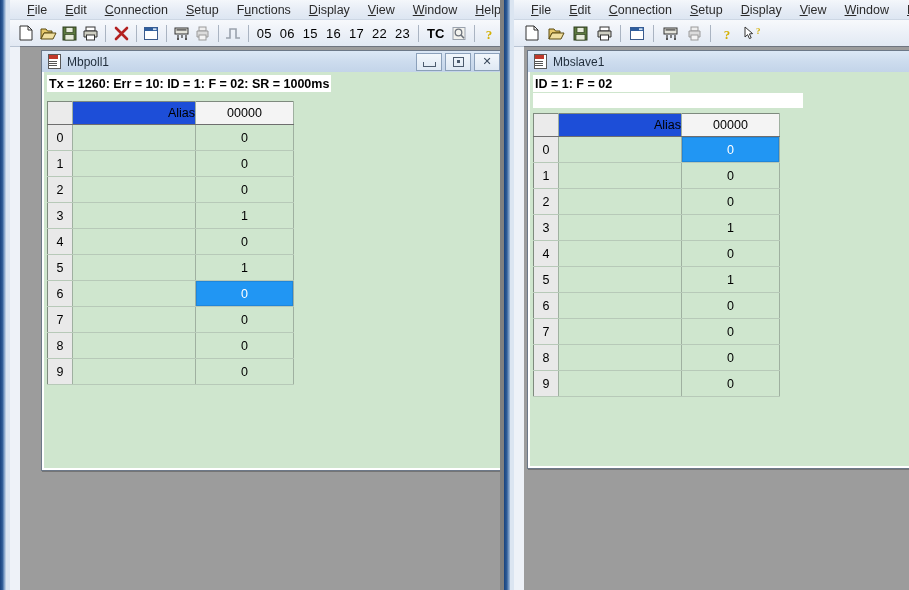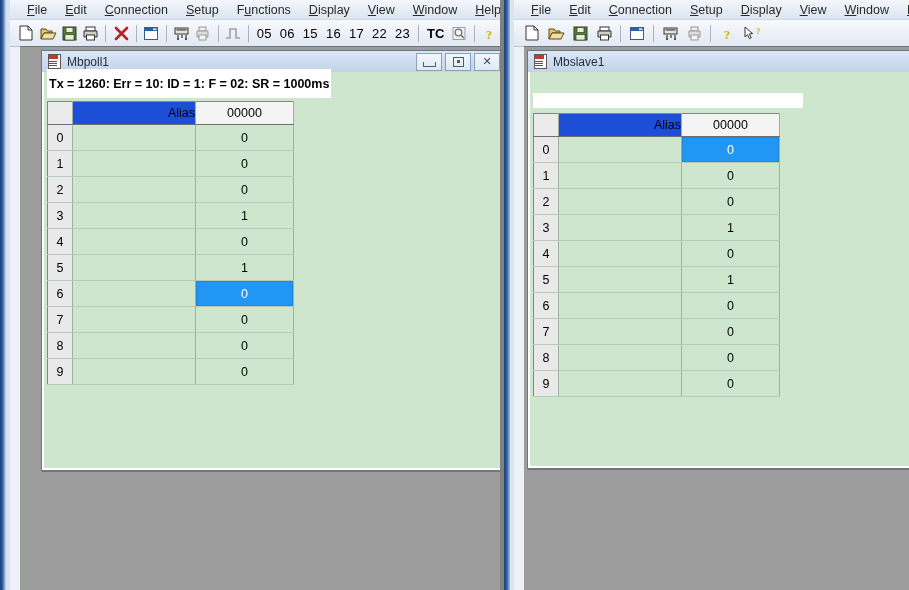--- a/index.html
+++ b/index.html
@@ -58,21 +58,21 @@
     display:flex;align-items:center;justify-content:center;}
   .wb-min{width:11px;height:4px;border:1px solid #4c5b6d;border-top:none;background:transparent;margin-top:5px;}
   .wb-rest{width:9px;height:8px;border:1px solid #4c5b6d;}
   .wb-rest i{display:block;width:3px;height:3px;background:#4c5b6d;margin:2px auto;}
   .wb-close{font-size:11px;color:#3a4a5c;line-height:1;font-weight:bold;}
 
   .child-body{position:absolute;left:0;right:0;top:21px;bottom:0;background:#cfe6ce;
       border:2px solid #fff;border-top:none;box-sizing:border-box;}
 
   .statusline{position:absolute;left:3px;top:3px;height:17px;display:flex;align-items:center;}
-  .statusbox{background:#fff;height:29px;display:flex;align-items:center;padding:0 2px;}
+  .statusbox{background:#fff;height:17px;display:flex;align-items:center;padding:0 2px;}
   .statusbox span{font-size:12.5px;font-weight:bold;color:#000;white-space:nowrap;}
   .statusbox2{background:#fff;height:15px;}
 
   
   .grid{position:absolute;border-collapse:collapse;background:#cfe6ce;
         border-left:1px solid #7e8a7e;border-top:1px solid #7e8a7e;}
   .grid td,.grid th{border-right:1px solid #9fb0a0;border-bottom:1px solid #b7c9b8;
         font-size:12.5px;color:#000;font-weight:normal;padding:0;height:25px;}
   .grid th{background:#f1f1f1;border-bottom:1px solid #6e6e6e;height:22px;}
   .c-rownum{width:24px;text-align:center;background:#e8e8e8;border-right:1px solid #6e6e6e;color:#222;}
@@ -388,20 +388,25 @@
                 <div class="hd"></div>
               <div class="ln" style="top:7px;"></div>
                 <div class="ln" style="top:9px;"></div>
                 <div class="ln" style="top:11px;"></div>
             </div>
             <div class="child-title-text">Mbslave1</div>
 
           </div>
           <div class="child-body">
 
+            <div class="statusline">
+              <div class="statusbox" style="width:133px;">
+                <span>ID = 1: F = 02</span>
+              </div>
+            </div>
             <div class="statusbox2" style="position:absolute;left:3px;top:21px;width:270px;"></div>
 
             <table class="grid" style="left:3px;top:41px;">
               <thead>
                 <tr>
                   <th class="c-rownum"></th>
                   <th class="c-alias">Alias</th>
                   <th class="c-val">00000</th>
                 </tr>
               </thead>

